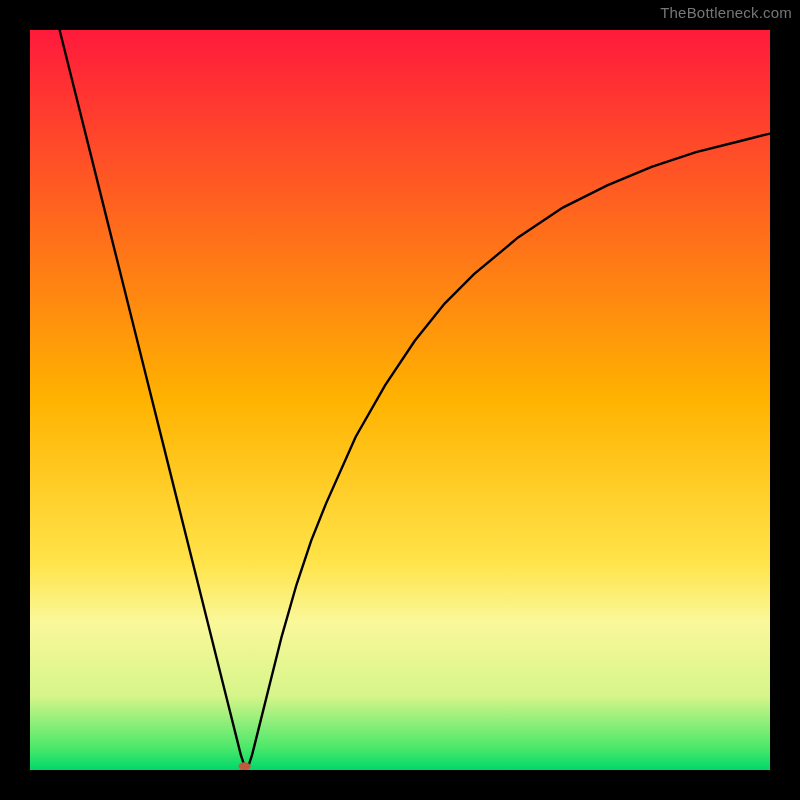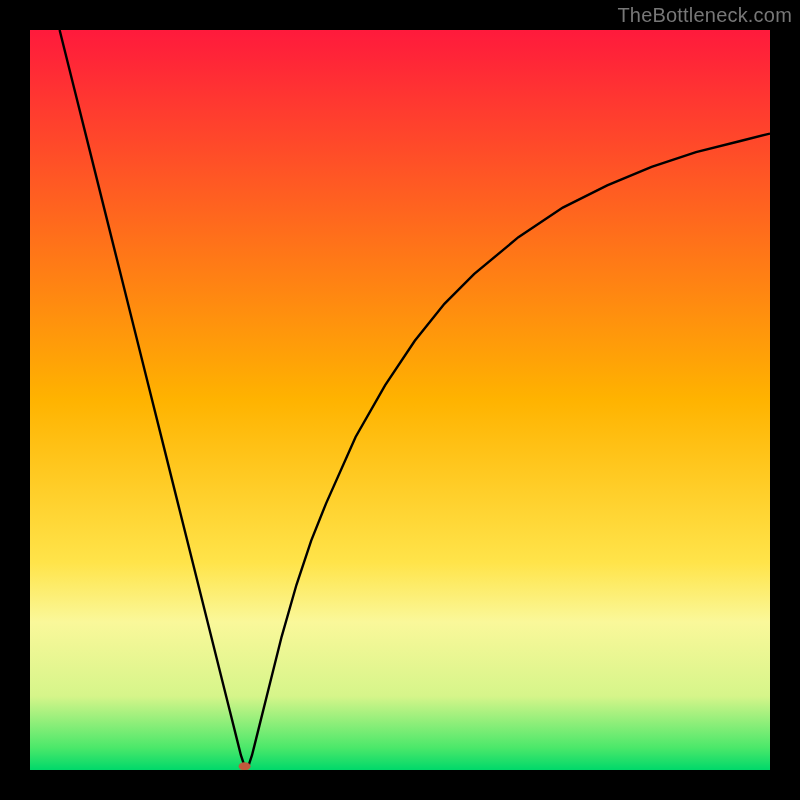--- a/index.html
+++ b/index.html
@@ -24,21 +24,21 @@
     left: 0;
     top: 0;
     width: 740px;
     height: 740px;
   }
   .watermark {
     position: absolute;
     top: 4px;
     right: 8px;
     color: #777;
-    font-size: 20px;
+    font-size: 15px;
     letter-spacing: 0.2px;
     font-weight: 400;
   }
   svg {
     display: block;
   }
 </style>
 </head>
 <body>
 

